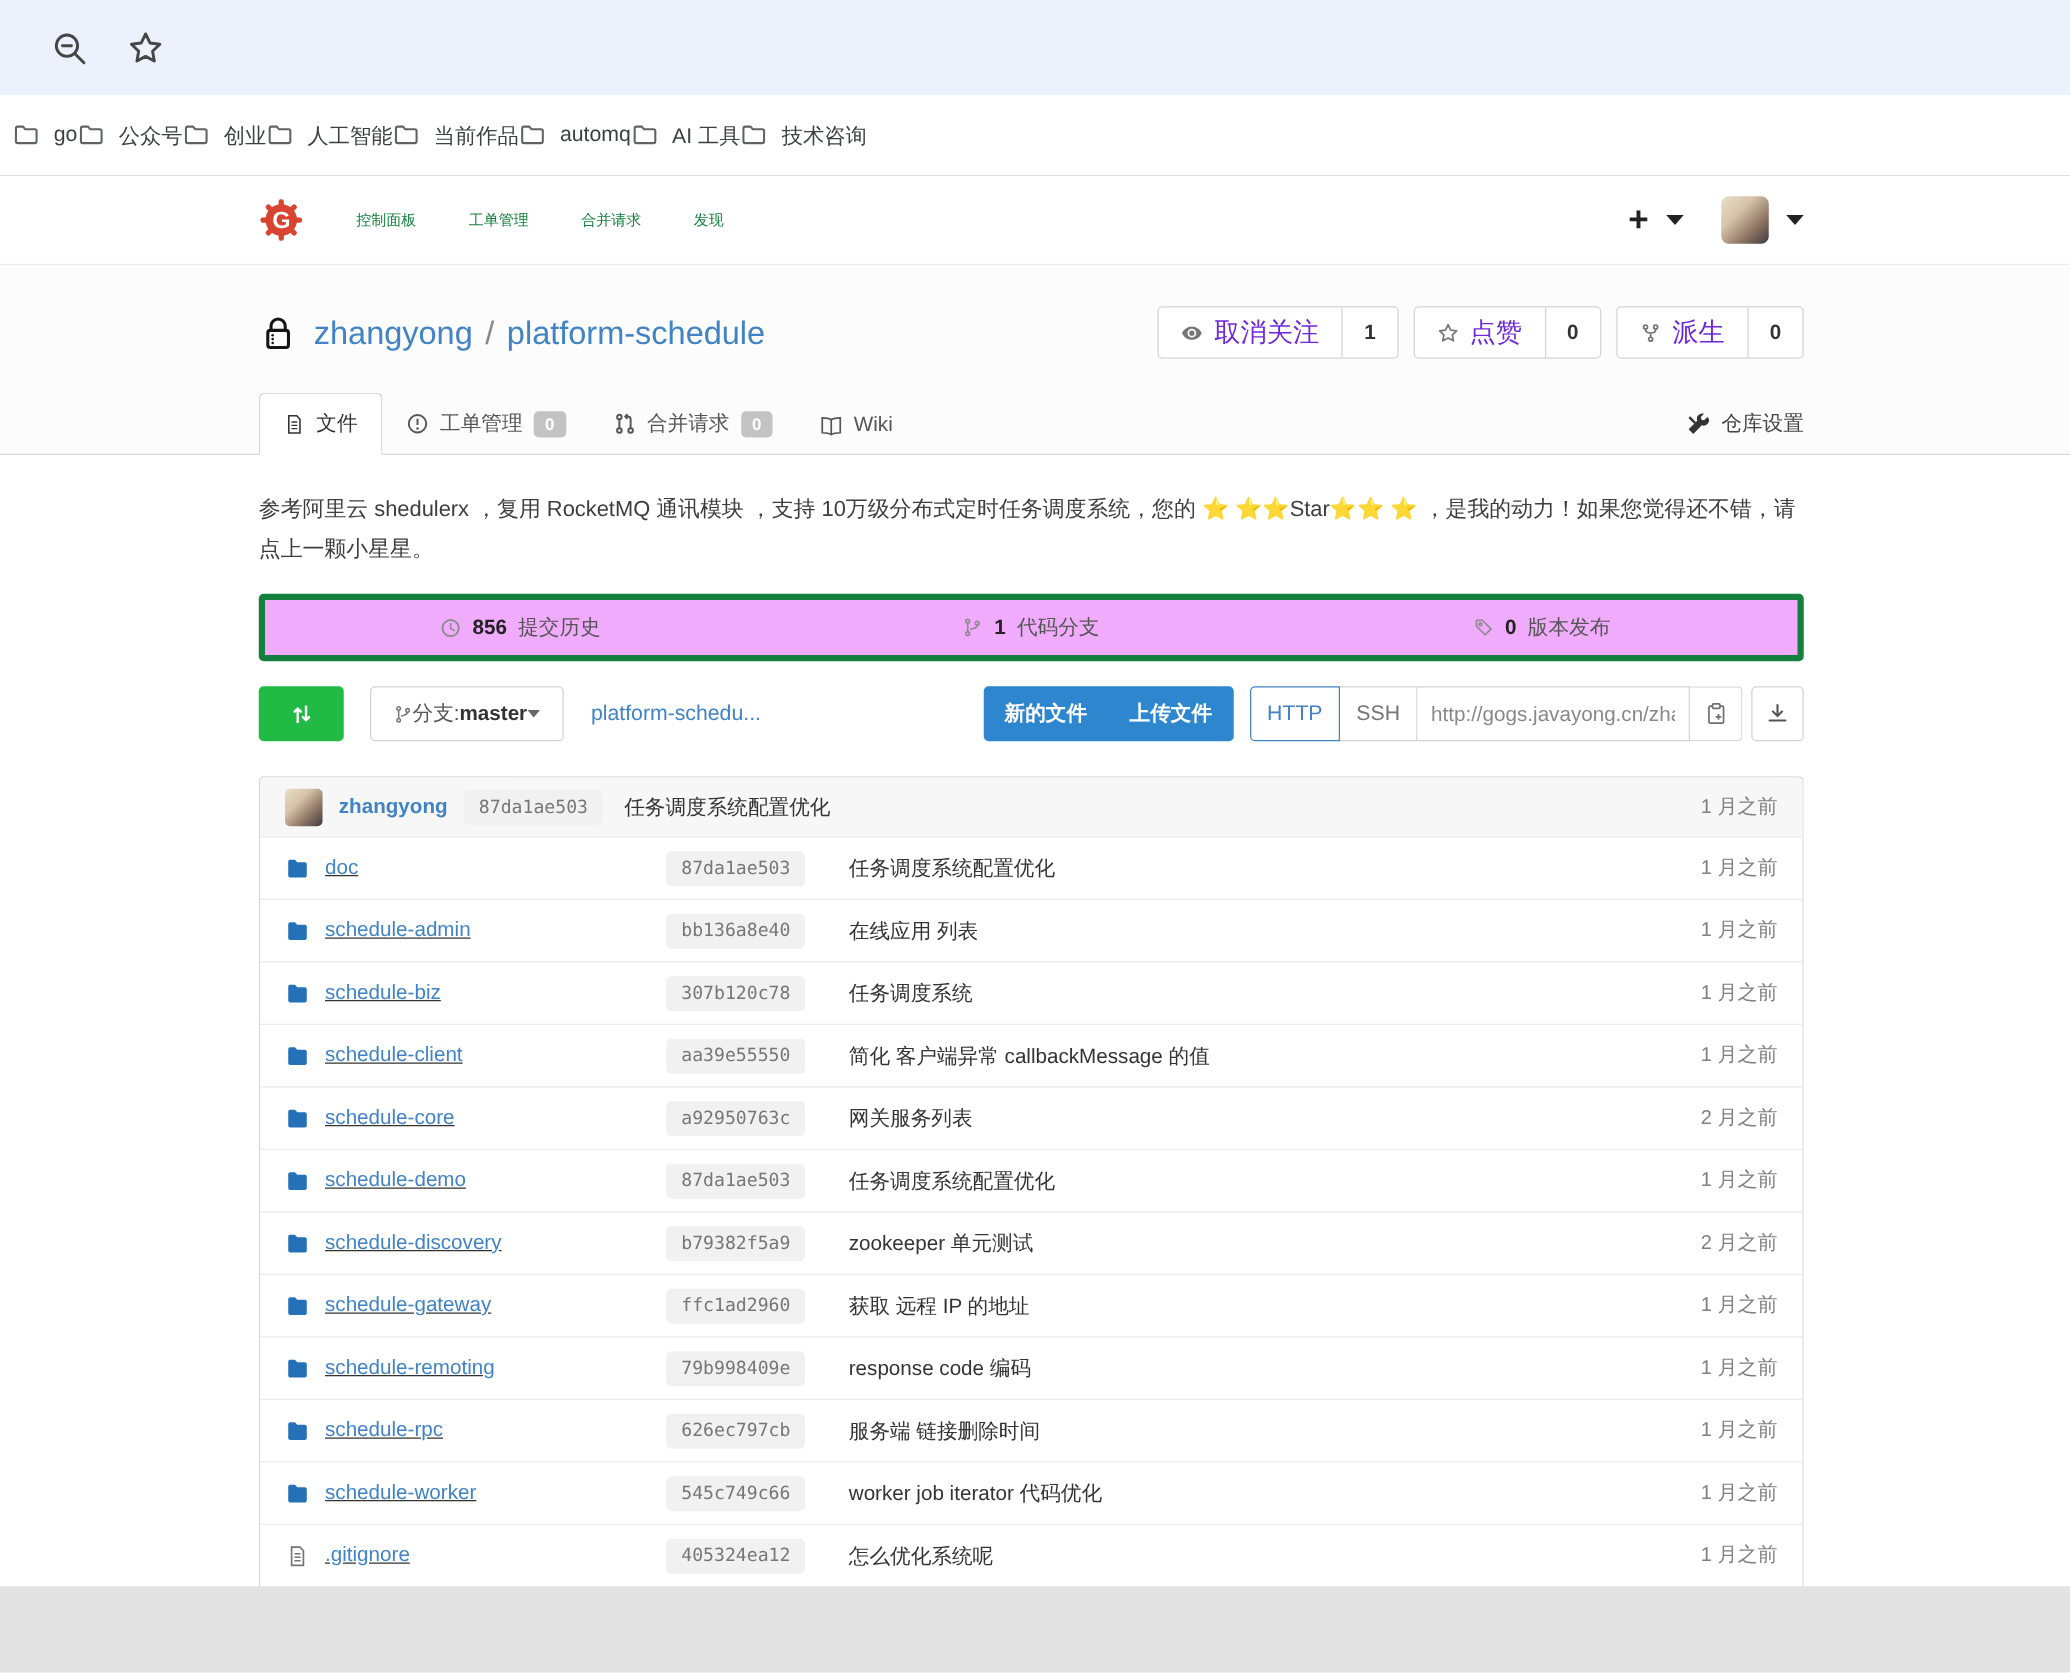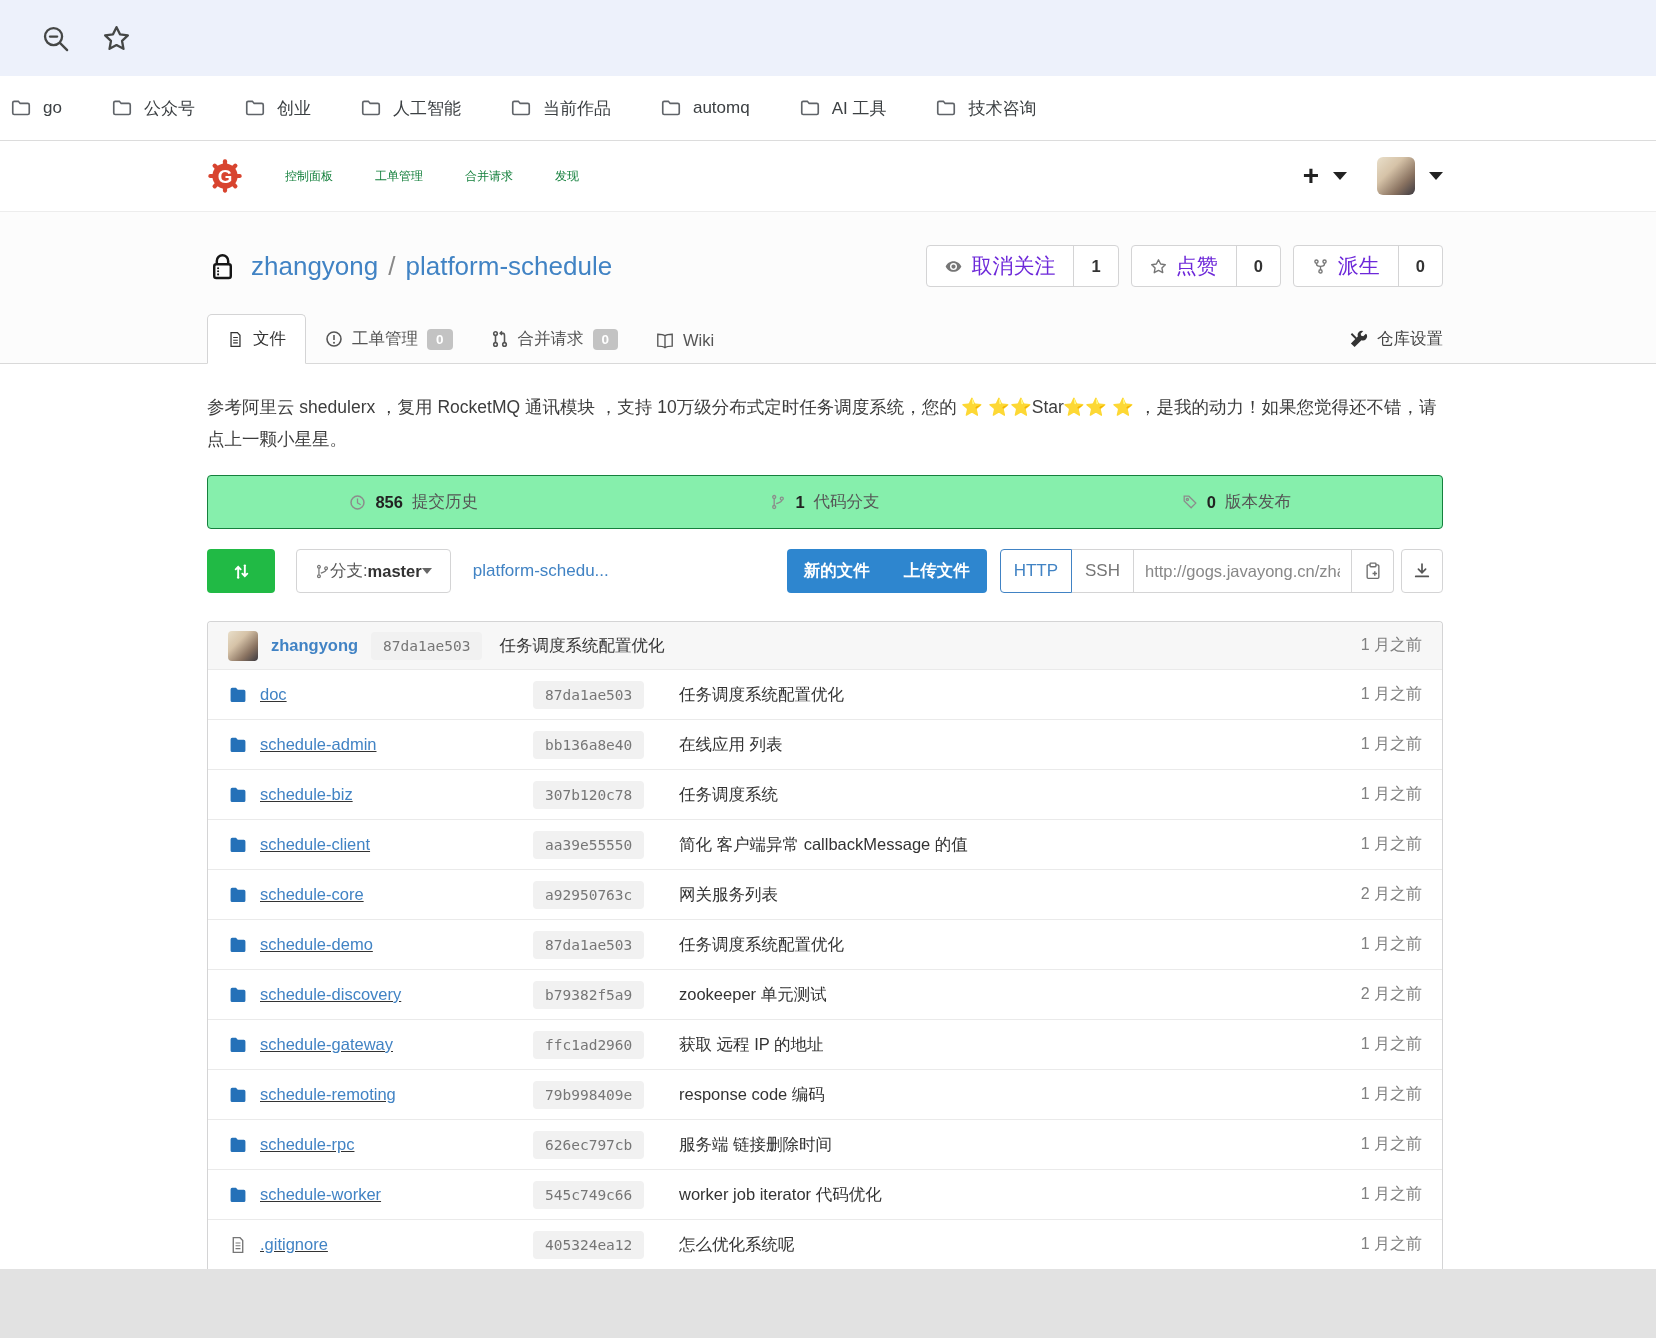--- a/index.html
+++ b/index.html
@@ -6,21 +6,21 @@
   html,body { width:1656px; height:1338px; overflow:hidden; background:#fff;
     font-family:"Liberation Sans","DejaVu Sans",sans-serif; color:#333; }
   a { text-decoration:none; cursor:pointer; }
 
   
   .urlbar { height:76px; background:#edf1fb; display:flex; align-items:center; padding:0 22px 0 10px; }
   .urlbar .url { flex:1; font-size:24px; color:#3c4043; }
   .urlbar .uicon { margin-left:30px; display:flex; align-items:center; cursor:pointer; }
 
   .bookmarks { height:65px; border-bottom:1px solid #dcdcdc; display:flex; align-items:center;
-    padding-left:10px; gap:49px; background:#fff; }
+    padding-left:10px; background:#fff; }
   .bookmark { display:flex; align-items:center; gap:11px; font-size:17px; color:#3c4043; cursor:pointer; white-space:nowrap; }
 
   
   .navbar { height:71px; border-bottom:1px solid #ededed; background:#fff; }
   .nav-inner { width:1236px; margin-left:207px; height:100%; display:flex; align-items:center; gap:42px; }
   .nav-link { font-size:12px; color:#15803d; cursor:pointer; white-space:nowrap; }
   .nav-right { margin-left:auto; display:flex; align-items:center; gap:14px; }
   .plus { font-size:28px; font-weight:600; color:#222; line-height:1; cursor:pointer; }
   .caret { width:0; height:0; border-left:7px solid transparent; border-right:7px solid transparent; border-top:8px solid #222; cursor:pointer; }
   .caret.sm { border-left-width:5px; border-right-width:5px; border-top-width:6px; border-top-color:#666; }
@@ -40,21 +40,21 @@
   .hbtn .cnt { display:flex; align-items:center; padding:0 17px; border-left:1px solid #d4d4d5; font-size:16.5px; font-weight:700; color:#333; cursor:pointer; }
 
   .tabs-row { display:flex; align-items:flex-end; margin-top:26px; }
   .tab { display:flex; align-items:center; gap:9px; padding:13px 19px; font-size:16.5px; color:#555; cursor:pointer; white-space:nowrap; }
   .tab.active { background:#fff; border:1px solid #d4d4d5; border-bottom:1px solid #fff; border-radius:5px 5px 0 0; margin-bottom:-1px; color:#333; }
   .tab .badge { background:#c3c3c3; color:#fff; border-radius:4px; font-size:13.5px; font-weight:700; padding:3px 9px; }
   .tab-settings { margin-left:auto; display:flex; align-items:center; gap:9px; padding:13px 0; font-size:16.5px; color:#444; cursor:pointer; }
 
   
   .desc { margin-top:28px; font-size:17.5px; color:#3d3d3d; line-height:1.8; }
-  .stats { margin-top:20px; height:54px; border:1px solid #15803d; border-radius:4px; display:flex; background:#86efac; }
+  .stats { margin-top:20px; height:54px; border:5px solid #15803d; border-radius:4px; display:flex; background:#f0abfc; }
   .stat { flex:1; display:flex; align-items:center; justify-content:center; gap:9px; font-size:16.5px; color:#555; cursor:pointer; }
   .stat b { color:#222; }
   .stat svg { color:#8c8c8c; }
 
   
   .toolbar { margin-top:20px; display:flex; align-items:center; }
   .btn-green { width:68px; height:44px; background:#21ba45; border-radius:4px; display:flex; align-items:center; justify-content:center; cursor:pointer; border:none; }
   .branch-dd { margin-left:21px; height:44px; display:flex; align-items:center; gap:0; padding:0 18px;
     background:#fff; border:1px solid #d4d4d5; border-radius:4px; font-size:16.5px; color:#555; cursor:pointer; }
   .branch-dd b { color:#333; }

